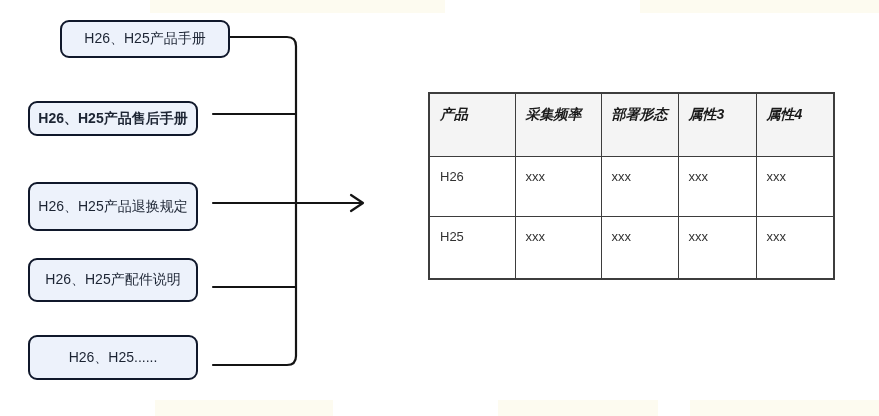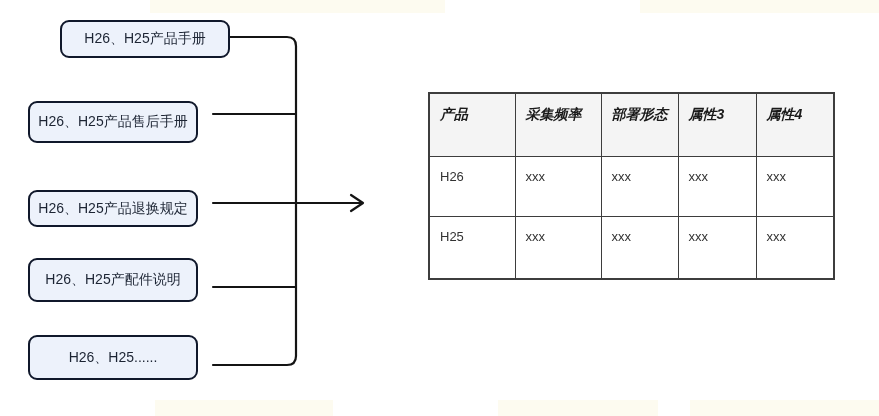--- a/index.html
+++ b/index.html
@@ -40,22 +40,22 @@
     display: flex;
     align-items: center;
     justify-content: center;
   }
   .flow-box .box-label {
     font-size: 14px;
     color: #1c2433;
     white-space: nowrap;
   }
   .b-1 { top: 20px;  height: 38px; margin-left: 32px; }
-  .b-2 { top: 101px; height: 42px; }
-  .b-3 { top: 190px; height: 37px; }
+  .b-2 { top: 101px; height: 35px; font-weight: bold; }
+  .b-3 { top: 182px; height: 49px; }
   .b-4 { top: 258px; height: 44px; }
   .b-5 { top: 335px; height: 45px; }
 
   
   .attr-table-wrap { position: absolute; left: 428px; top: 92px; }
   table.attr-table {
     border-collapse: collapse;
     table-layout: fixed;
     border: 2px solid #3d3d3d;
   }

